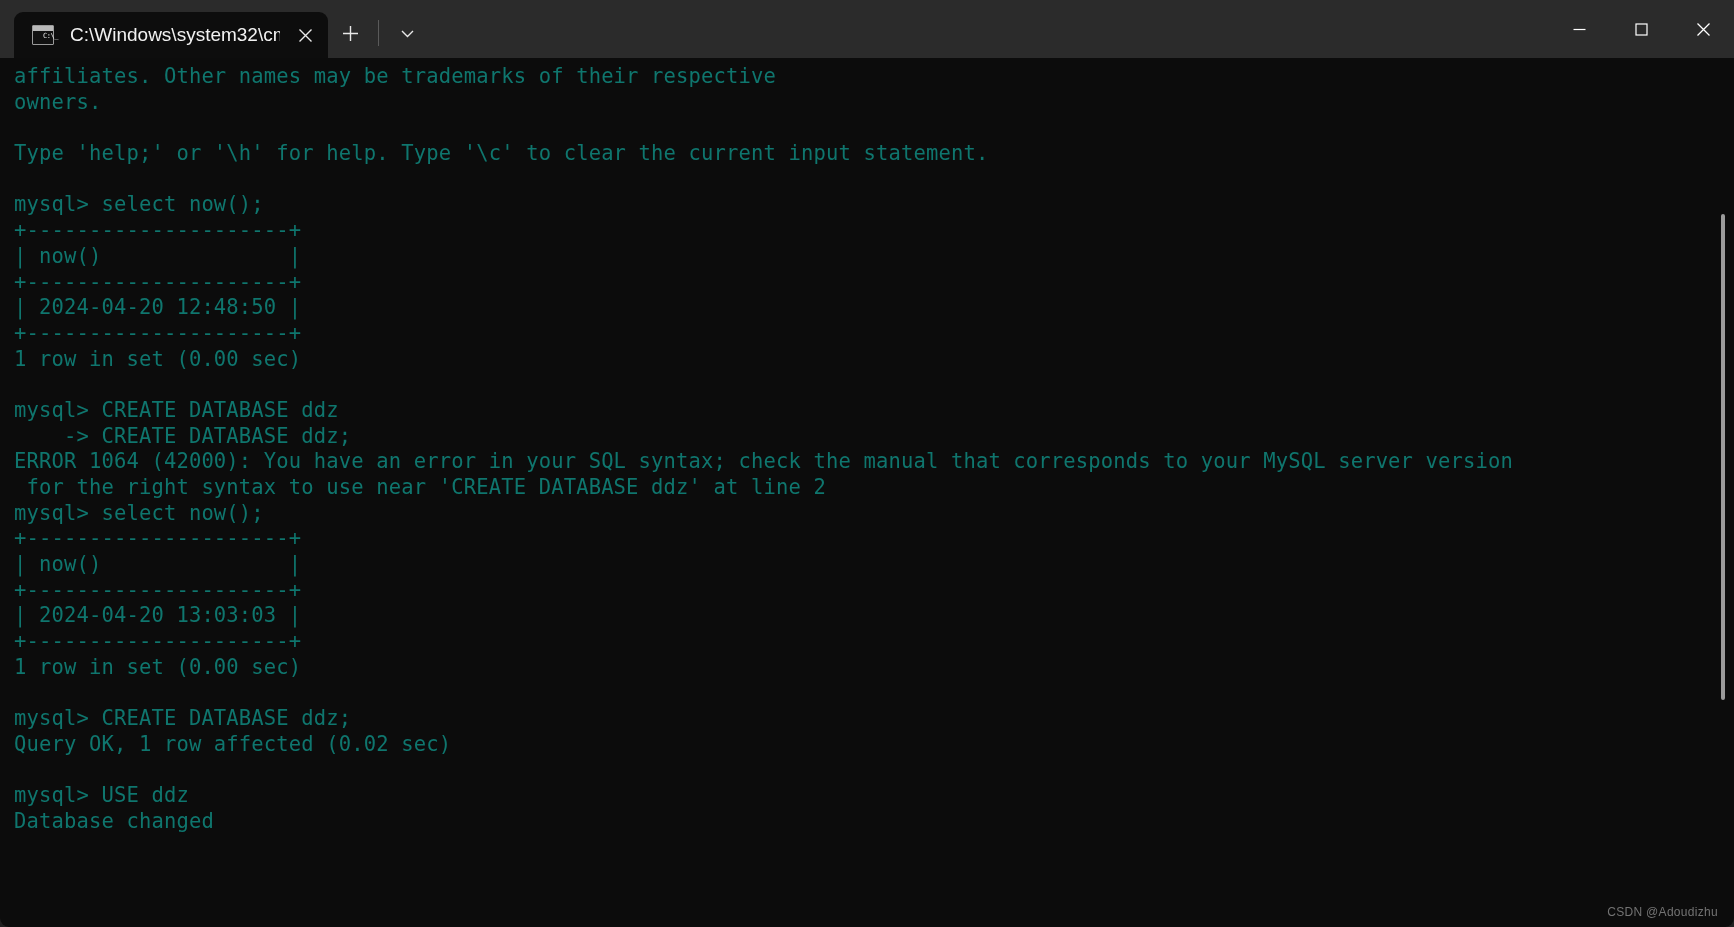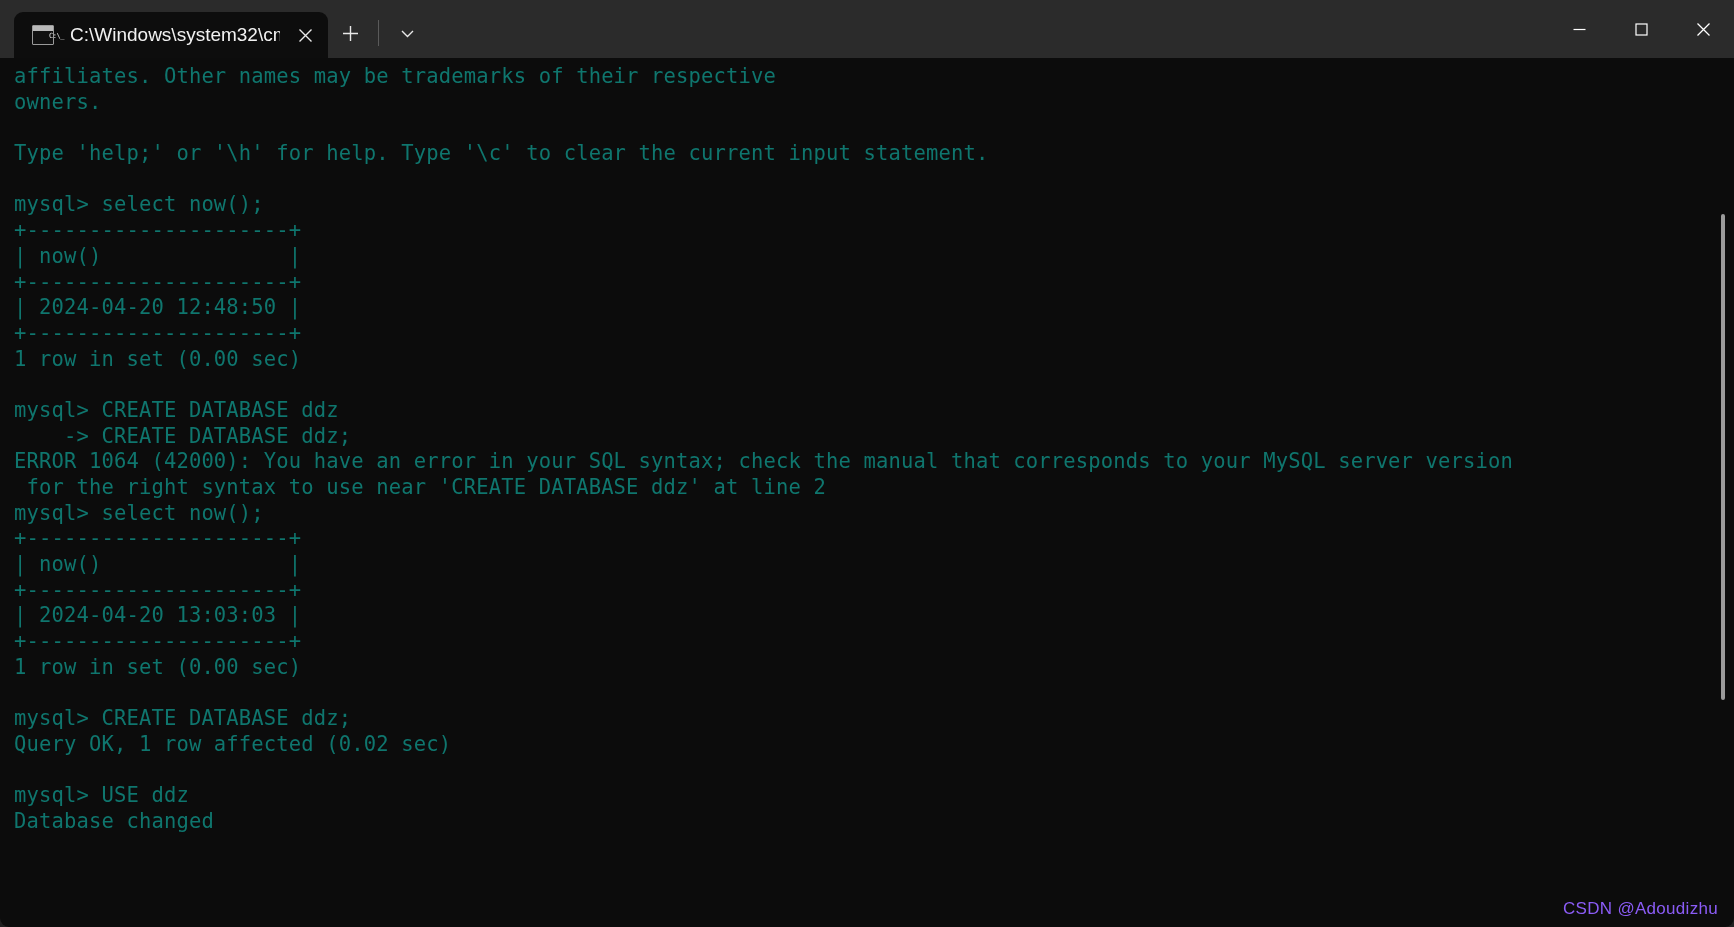--- a/index.html
+++ b/index.html
@@ -64,21 +64,21 @@
   }
   .tab-icon::before {
     content: "";
     position: absolute;
     left: 0; top: 0; right: 0;
     height: 5px;
     background: #b9b9b9;
   }
   .tab-icon-glyph {
     position: absolute;
-    left: 16px; top: 6px;
+    left: 10px; top: 6px;
     font-family: "DejaVu Sans Mono", monospace;
     font-size: 7px;
     line-height: 8px;
     color: #e2e2e2;
     letter-spacing: -0.5px;
   }
   .tab-title {
     font-family: "Liberation Sans", sans-serif;
     font-size: 19px;
     color: #f2f2f2;
@@ -174,22 +174,22 @@
     height: 486px;
     background: #9b9b9b;
     border-radius: 2px;
   }
 
   .watermark {
     position: absolute;
     right: 16px;
     bottom: 8px;
     font-family: "Liberation Sans", sans-serif;
-    font-size: 17px;
-    color: #8b5cf6;
+    font-size: 12px;
+    color: #737373;
     letter-spacing: 0.3px;
     white-space: nowrap;
   }
 </style>
 </head>
 <body>
 
 <div id="app">
 
   <div class="titlebar">

